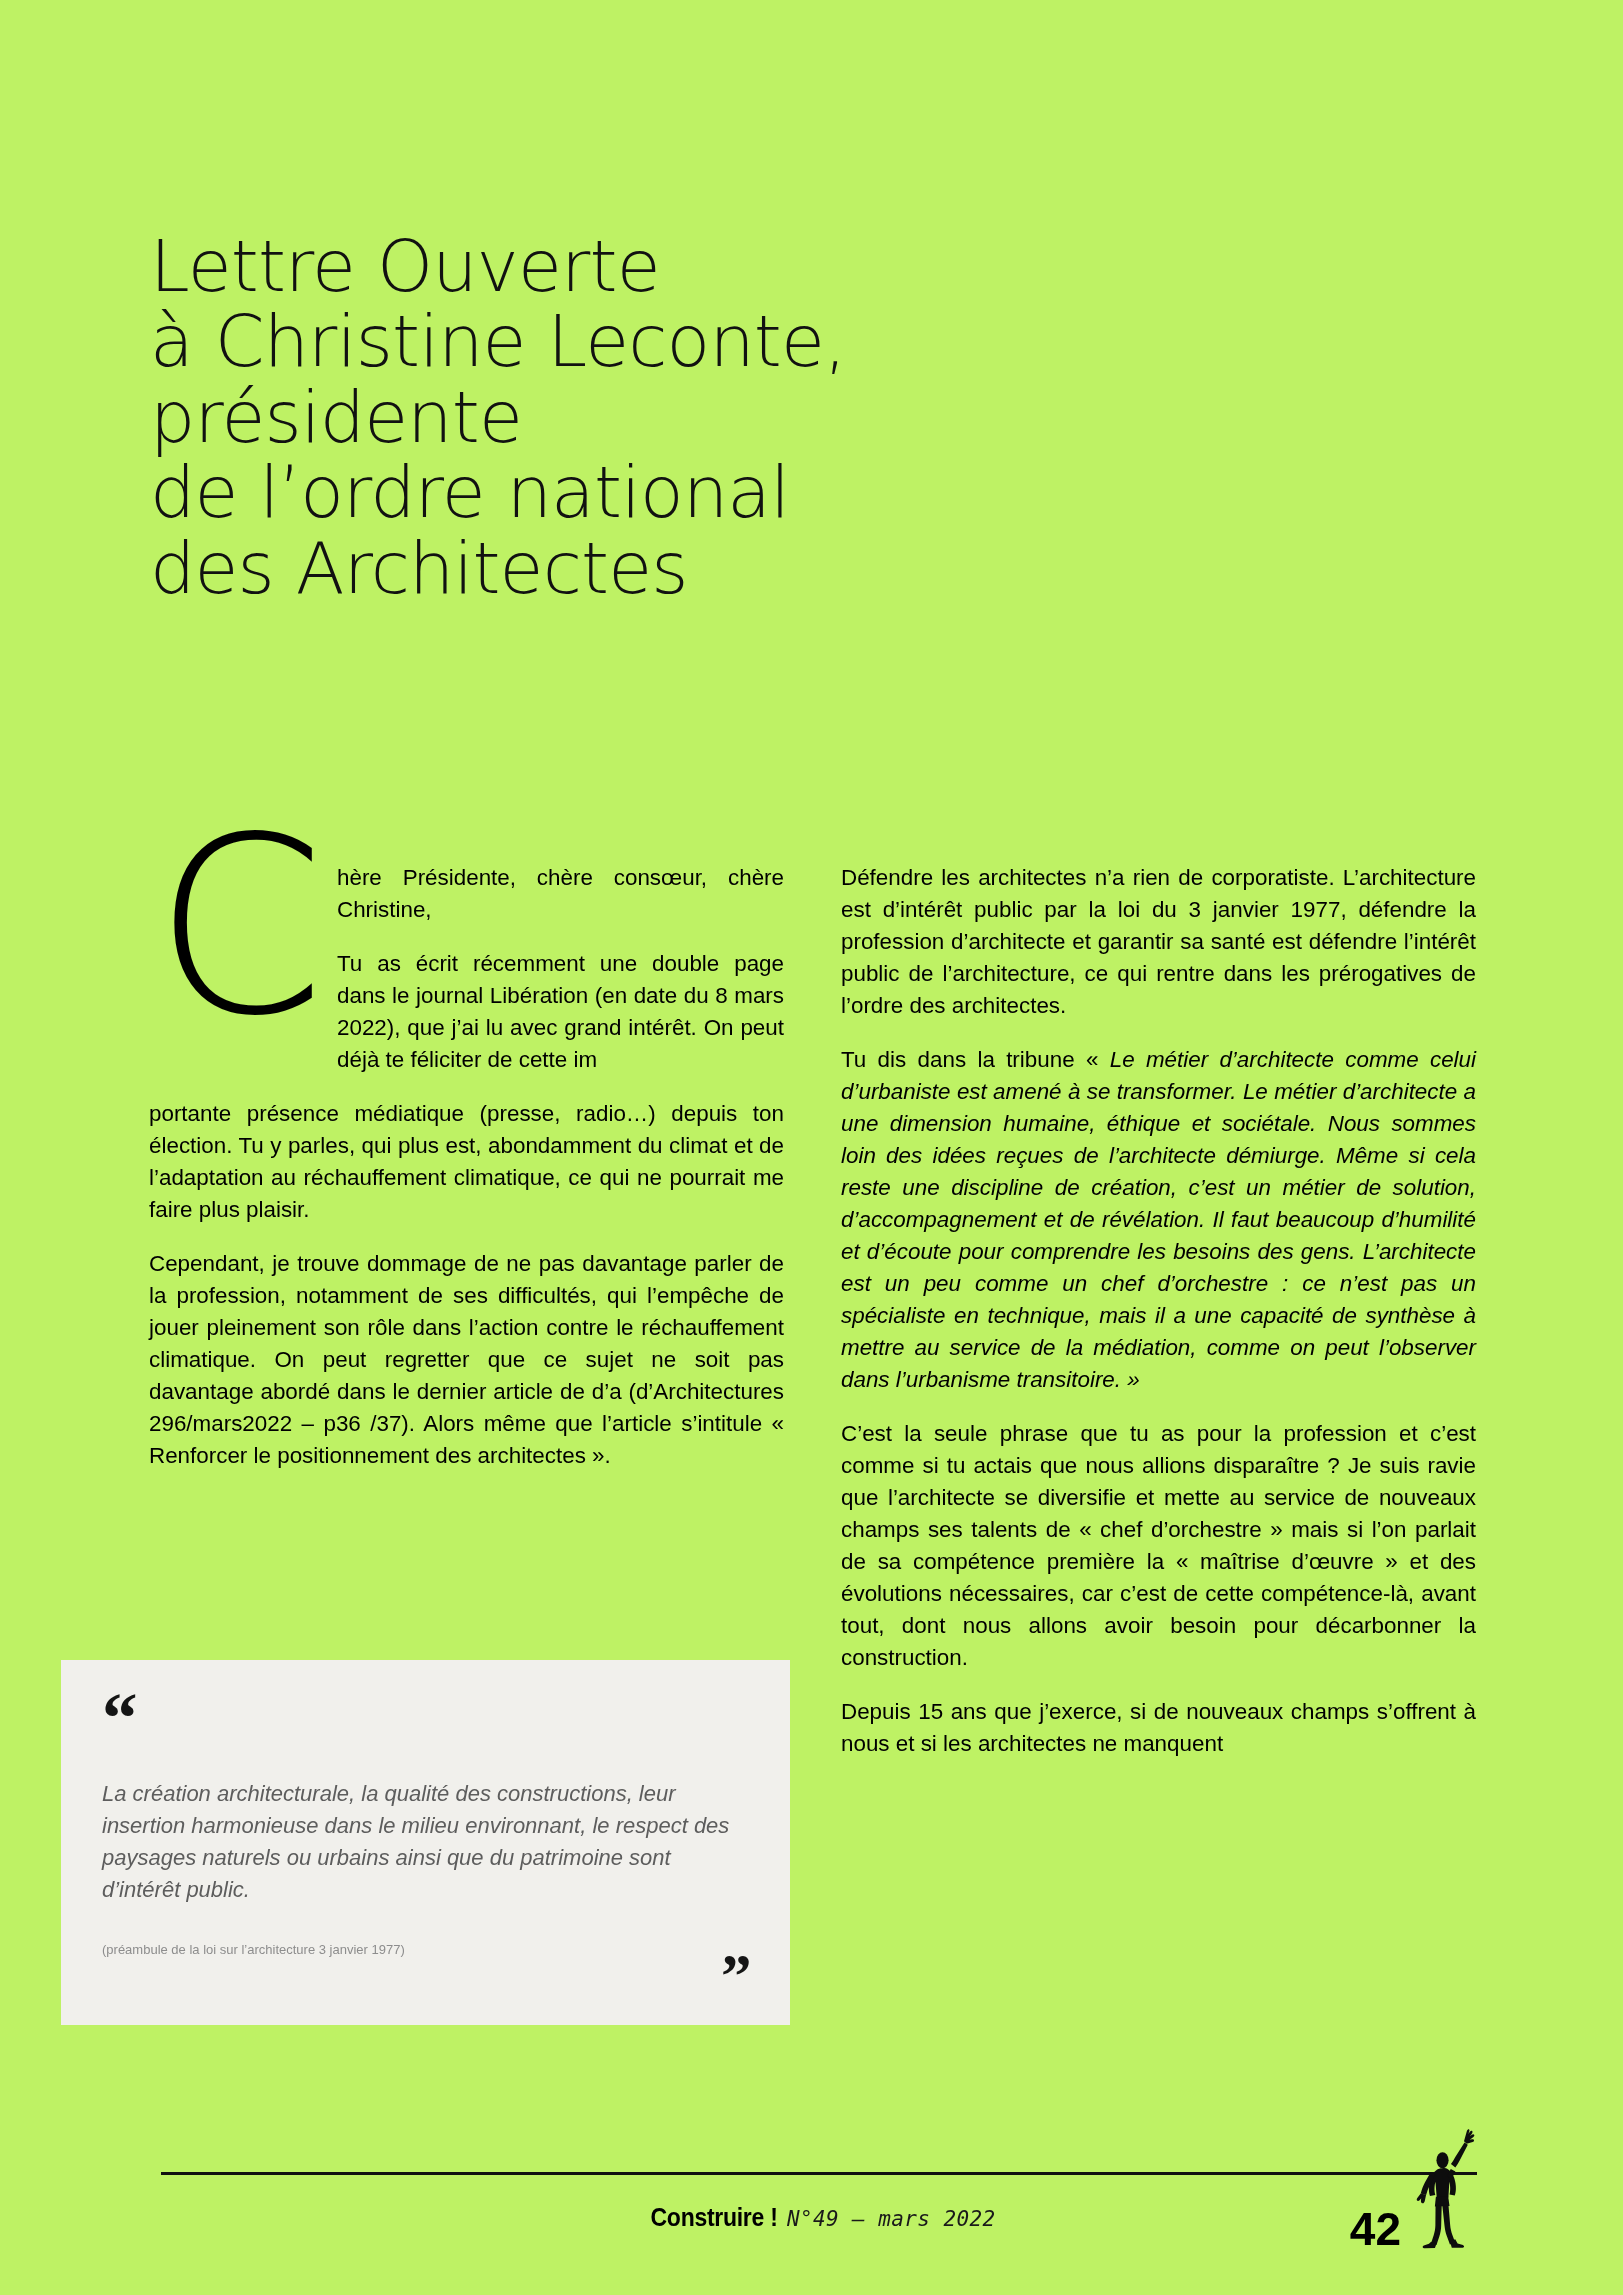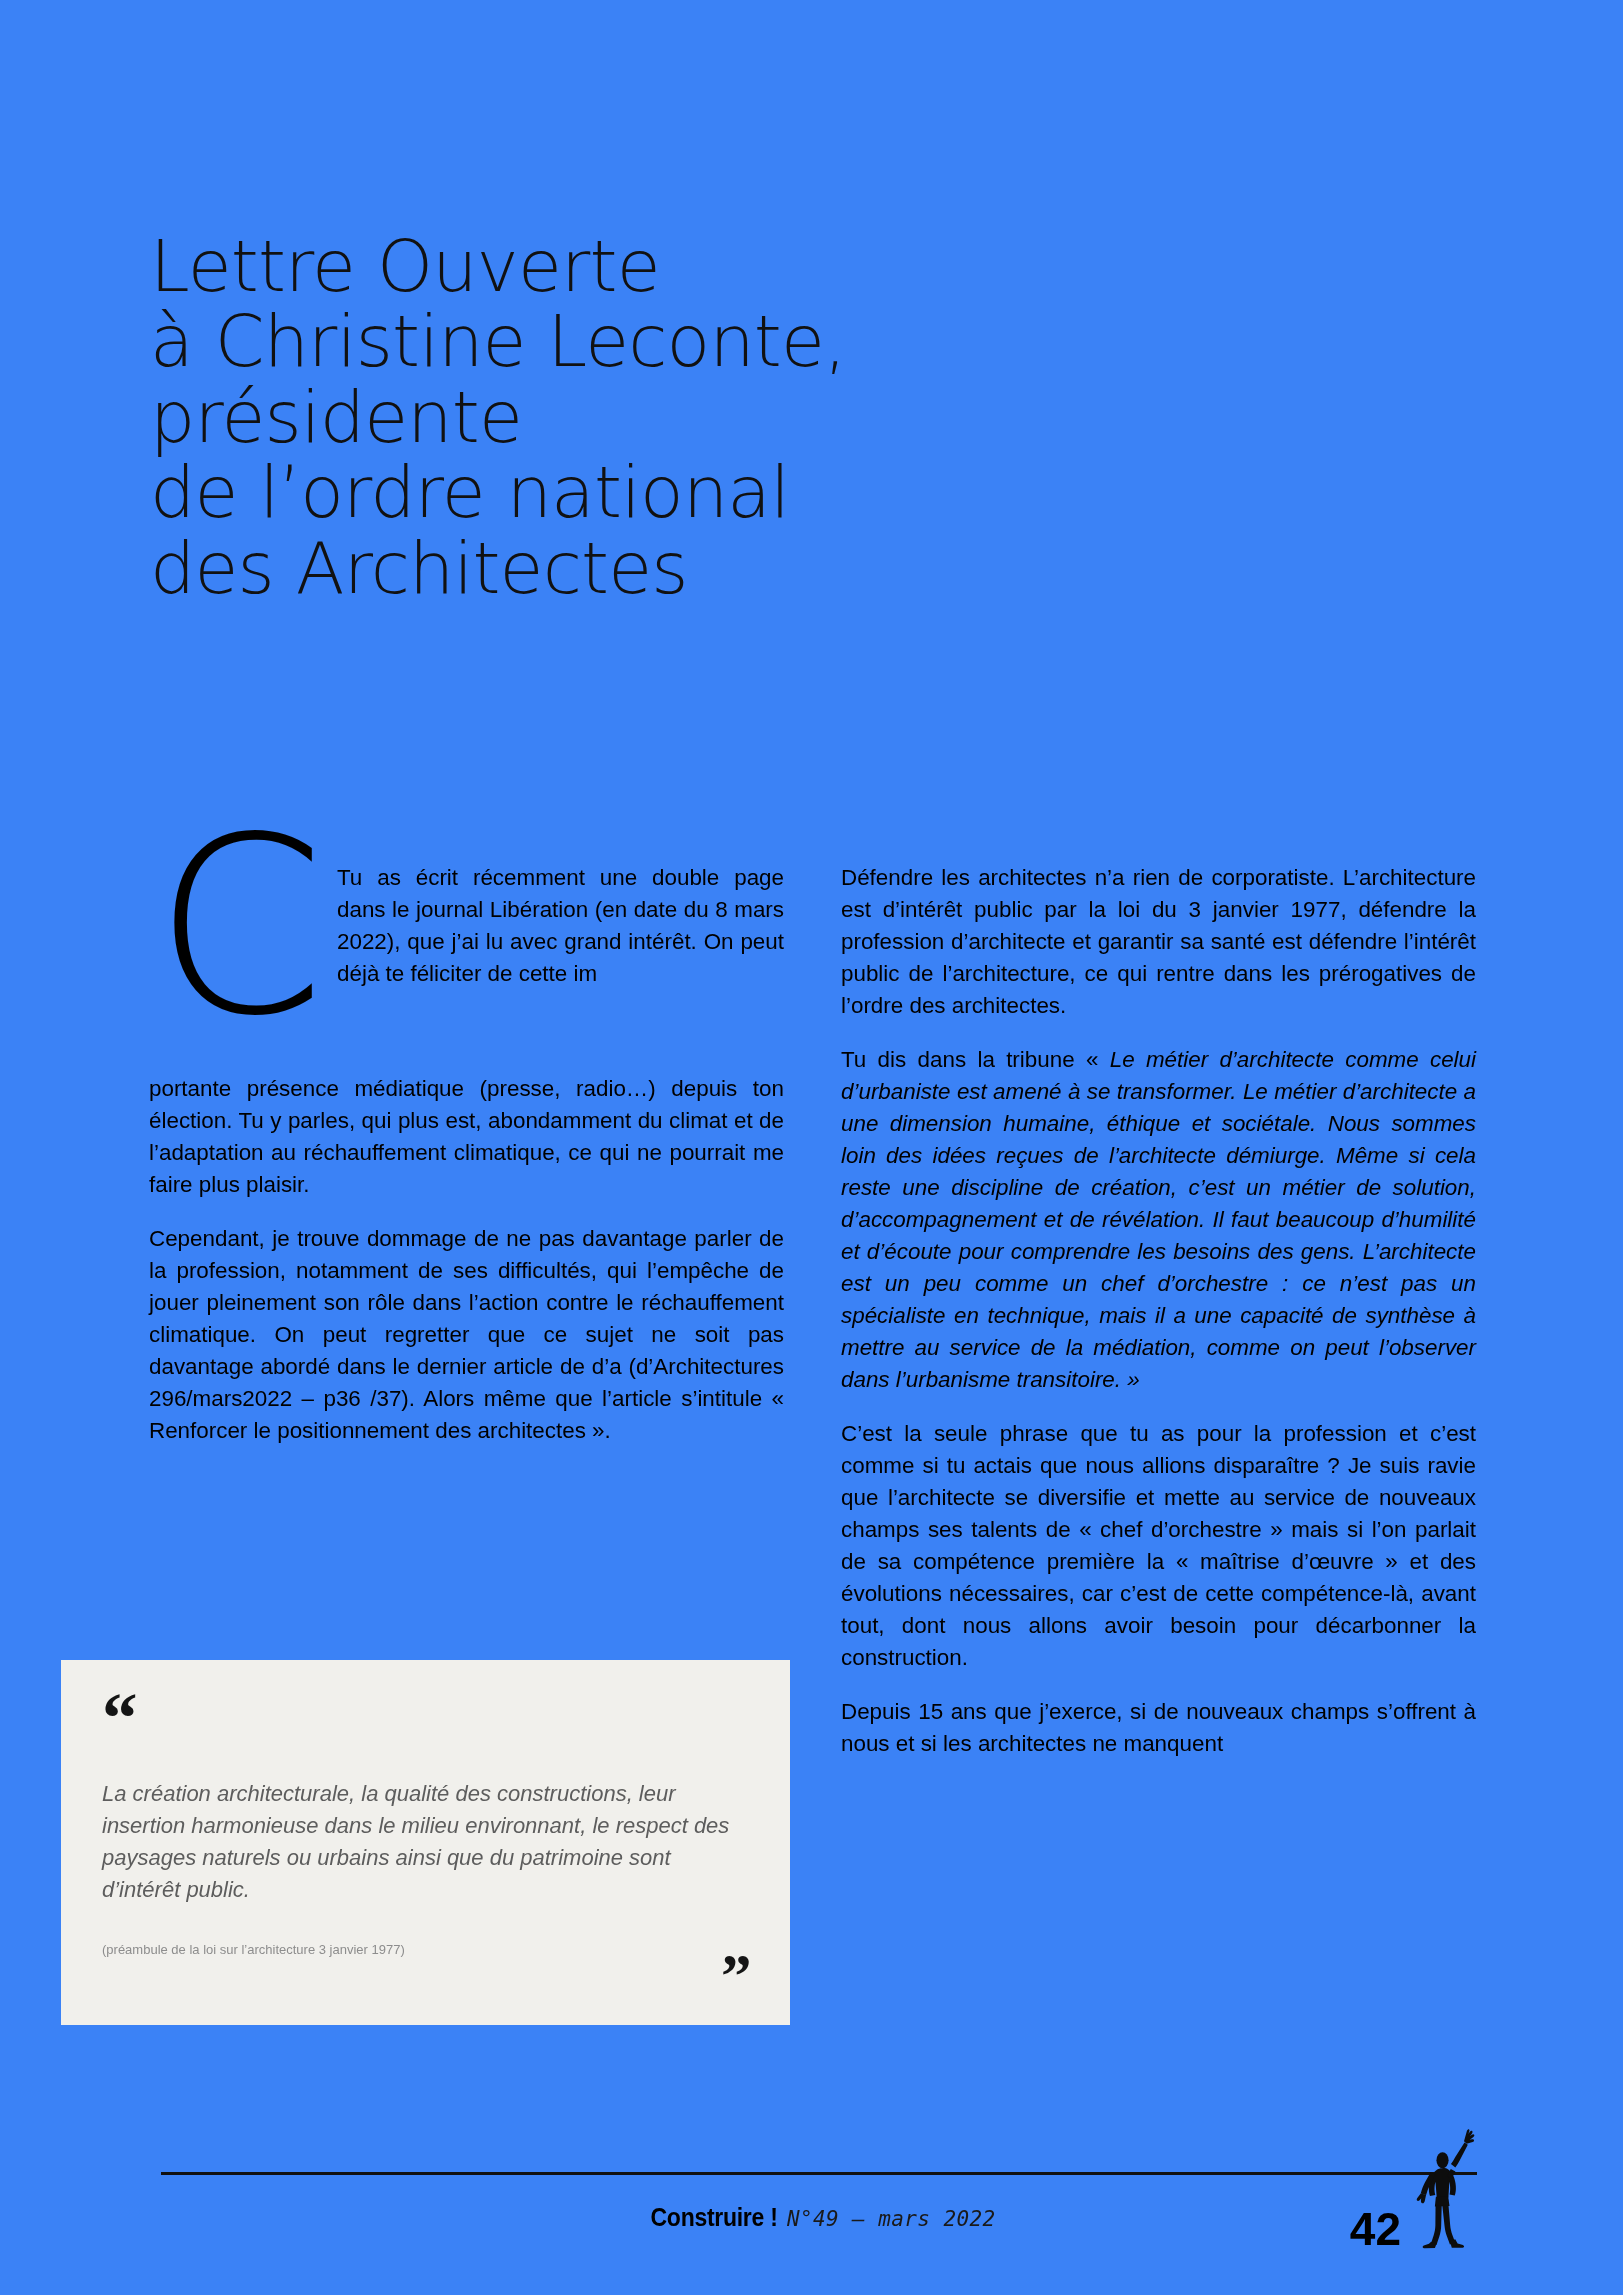--- a/index.html
+++ b/index.html
@@ -12,21 +12,21 @@
     height: 2295px;
     position: relative;
     font-family: "Liberation Sans", sans-serif;
     color: #000000;
     overflow: hidden;
   }
 
   .page {
     position: absolute;
     inset: 0;
-    background: #3b82f6;
+    background: #bef264;
   }
 
   
   .title-block {
     position: absolute;
     left: 150px;
     top: 230px;
     width: 1099px;
   }
   .title-line {
@@ -232,20 +232,21 @@
     <div class="title-line">des Architectes</div>
   </div>
 
   <div class="columns">
 
     <div class="col">
 
       <div class="dropcap-wrap">
         <span class="dropcap">C</span>
         <div class="indent-block">
+          <p>hère Présidente, chère consœur, chère Christine,</p>
           <p>Tu as écrit récemment une dou­ble page dans le journal Libé­ration (en date du 8 mars 2022), que j’ai lu avec grand intérêt. On peut déjà te féliciter de cette im­</p>
         </div>
       </div>
 
       <p class="body after-cap">portante présence médiatique (presse, radio…) de­puis ton élection. Tu y parles, qui plus est, abondam­ment du climat et de l’adaptation au réchauffement climatique, ce qui ne pourrait me faire plus plaisir.</p>
 
       <p class="body">Cependant, je trouve dommage de ne pas davan­tage parler de la profession, notamment de ses diffi­cultés, qui l’empêche de jouer pleinement son rôle dans l’action contre le réchauffement climatique. On peut regretter que ce sujet ne soit pas davantage abordé dans le dernier article de d’a (d’Architectures 296/mars2022 – p36 /37). Alors même que l’article s’intitule « Renforcer le positionnement des archi­tectes ».</p>
 
     </div>
 

